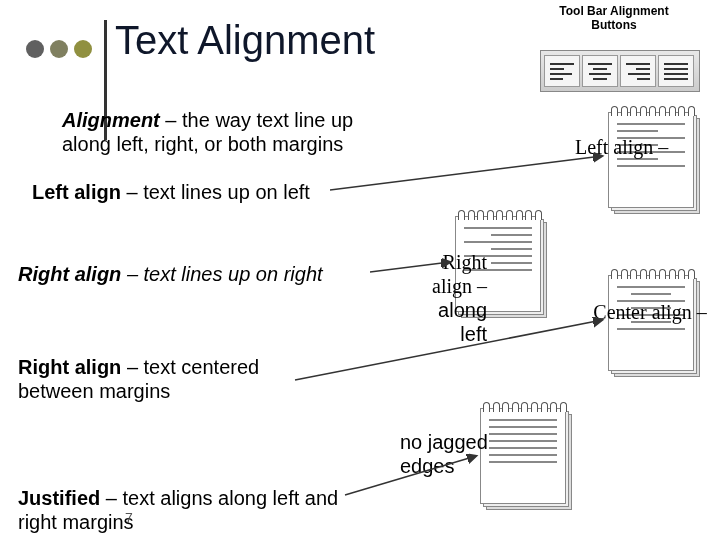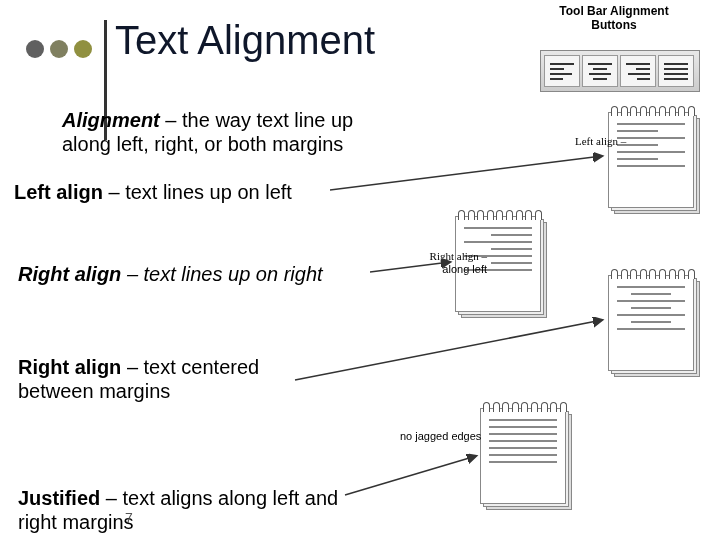--- a/index.html
+++ b/index.html
@@ -120,21 +120,21 @@
   .pad .s3 { left: 6px; top: 6px; right: -2px; bottom: -2px; background:#ddd;}
   .pad .s2 { left: 3px; top: 3px; right: 1px; bottom: 1px; background:#eee;}
   .pad .s1 { left: 0; top: 0; right: 4px; bottom: 4px; padding: 10px 8px 6px; display:flex; flex-direction:column; gap:5px;}
   .pad .ln { height: 2px; background: #888; }
   .pad.al .ln:nth-child(odd){width:100%}.pad.al .ln:nth-child(even){width:60%}
   .pad.ar .ln{margin-left:auto}.pad.ar .ln:nth-child(odd){width:100%}.pad.ar .ln:nth-child(even){width:60%}
   .pad.ac .ln{margin:0 auto}.pad.ac .ln:nth-child(odd){width:100%}.pad.ac .ln:nth-child(even){width:60%}
   .pad.aj .ln{width:100%}
   .note {
     position: absolute;
-    font-size: 11px;
+    font-size: 20px;
     line-height: 1.2;
   }
   .note .t { font-family: 'Times New Roman', serif; }
   .arrow {
     position: absolute;
     stroke: #333;
     stroke-width: 1.5;
     fill: none;
   }
   .pagenum {
@@ -180,21 +180,21 @@
       <span></span>
       <span></span>
       <span></span>
       <span></span>
     </div>
 </div>
 
 <div class="def" style="left:18px; top:108px; width:340px;margin-left:44px;">
   <span class="term">Alignment</span><span> – the way text line up along left, right, or both margins</span>
 </div>
-<div class="def" style="left:14px; top:180px; width:340px;">
+<div class="def" style="left:32px; top:180px; width:340px;">
   <span class="term-bold">Left align</span><span> – text lines up on left</span>
 </div>
 <div class="def" style="left:18px; top:262px; width:360px;font-style:italic;">
   <span class="term-bold">Right align</span><span> – text lines up on right</span>
 </div>
 <div class="def" style="left:18px; top:355px; width:320px;">
   <span class="term-bold">Right align</span><span> – text centered between margins</span>
 </div>
 <div class="def" style="left:18px; top:478px; width:340px;margin-top:8px;">
   <span class="term-bold">Justified</span><span> – text aligns along left and right margins</span>
@@ -298,20 +298,21 @@
 </div>
 
 <div class="note" style="left:575px; top:135px; width:110px;">
   <div class="t">Left align –</div>
 </div>
 <div class="note" style="left:417px; top:250px; width:70px; text-align:right;">
   <div class="t">Right align –</div>
   <div>along left</div>
 </div>
 <div class="note" style="left:590px; top:300px; width:120px; text-align:center;">
+  <div class="t">Center align –</div>
 </div>
 <div class="note" style="left:400px; top:430px; width:90px;">
   <div>no jagged edges</div>
 </div>
 
 <svg class="arrow" style="left:0;top:0;" width="720" height="540">
   <defs>
       <marker id="ah" markerWidth="8" markerHeight="8" refX="6" refY="3" orient="auto">
         <path d="M0,0 L6,3 L0,6 Z" fill="#333"></path>
       </marker>

